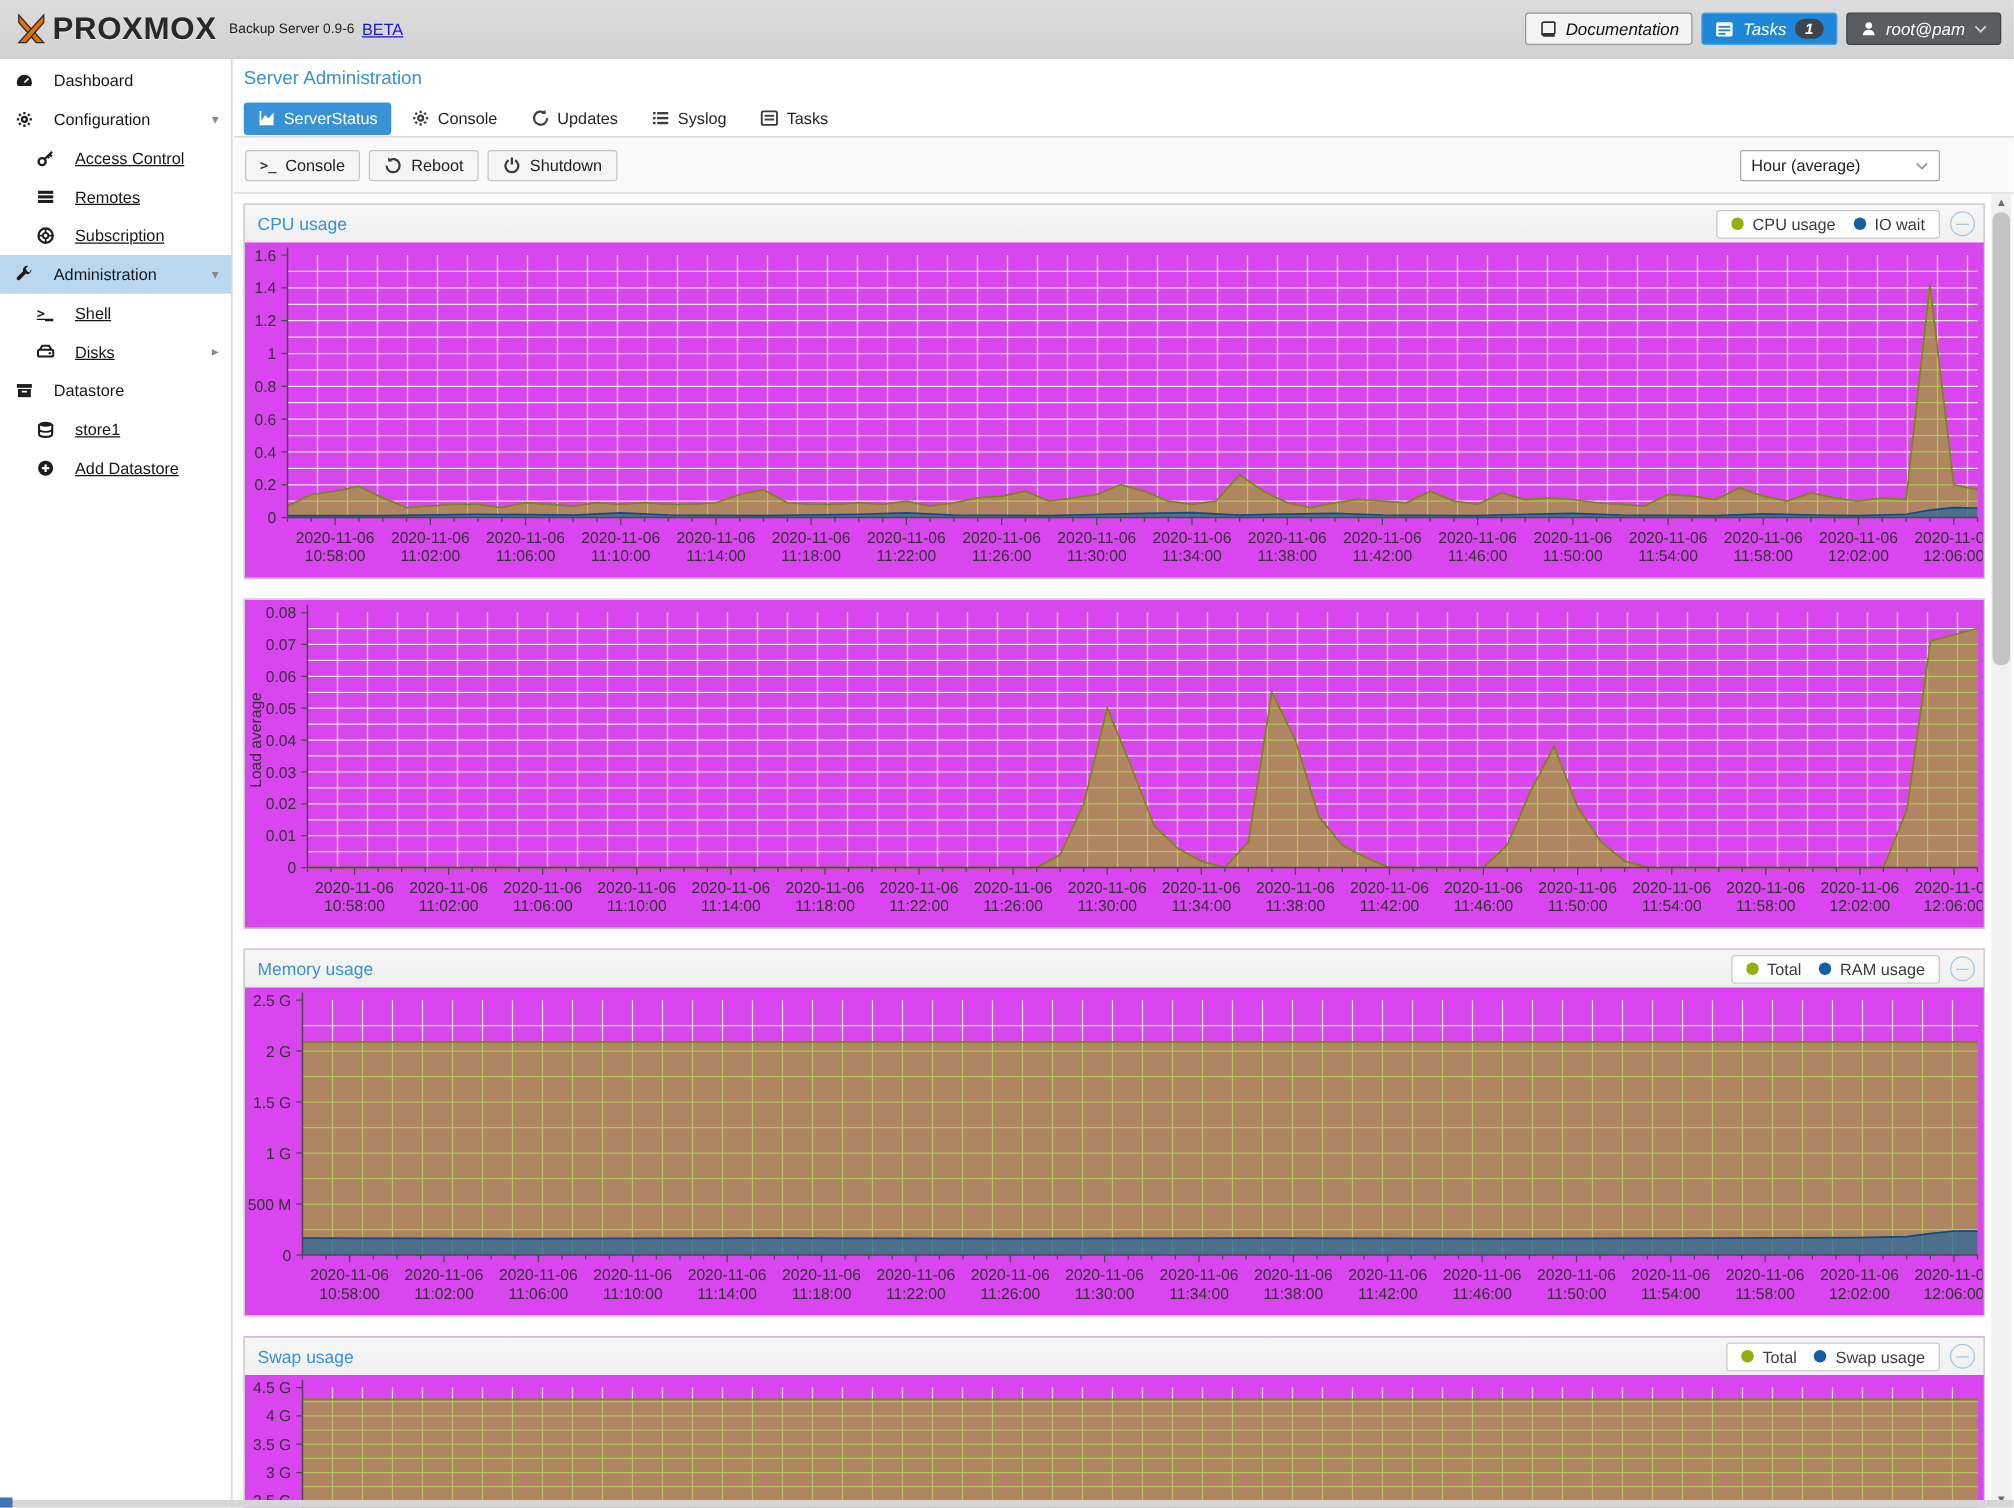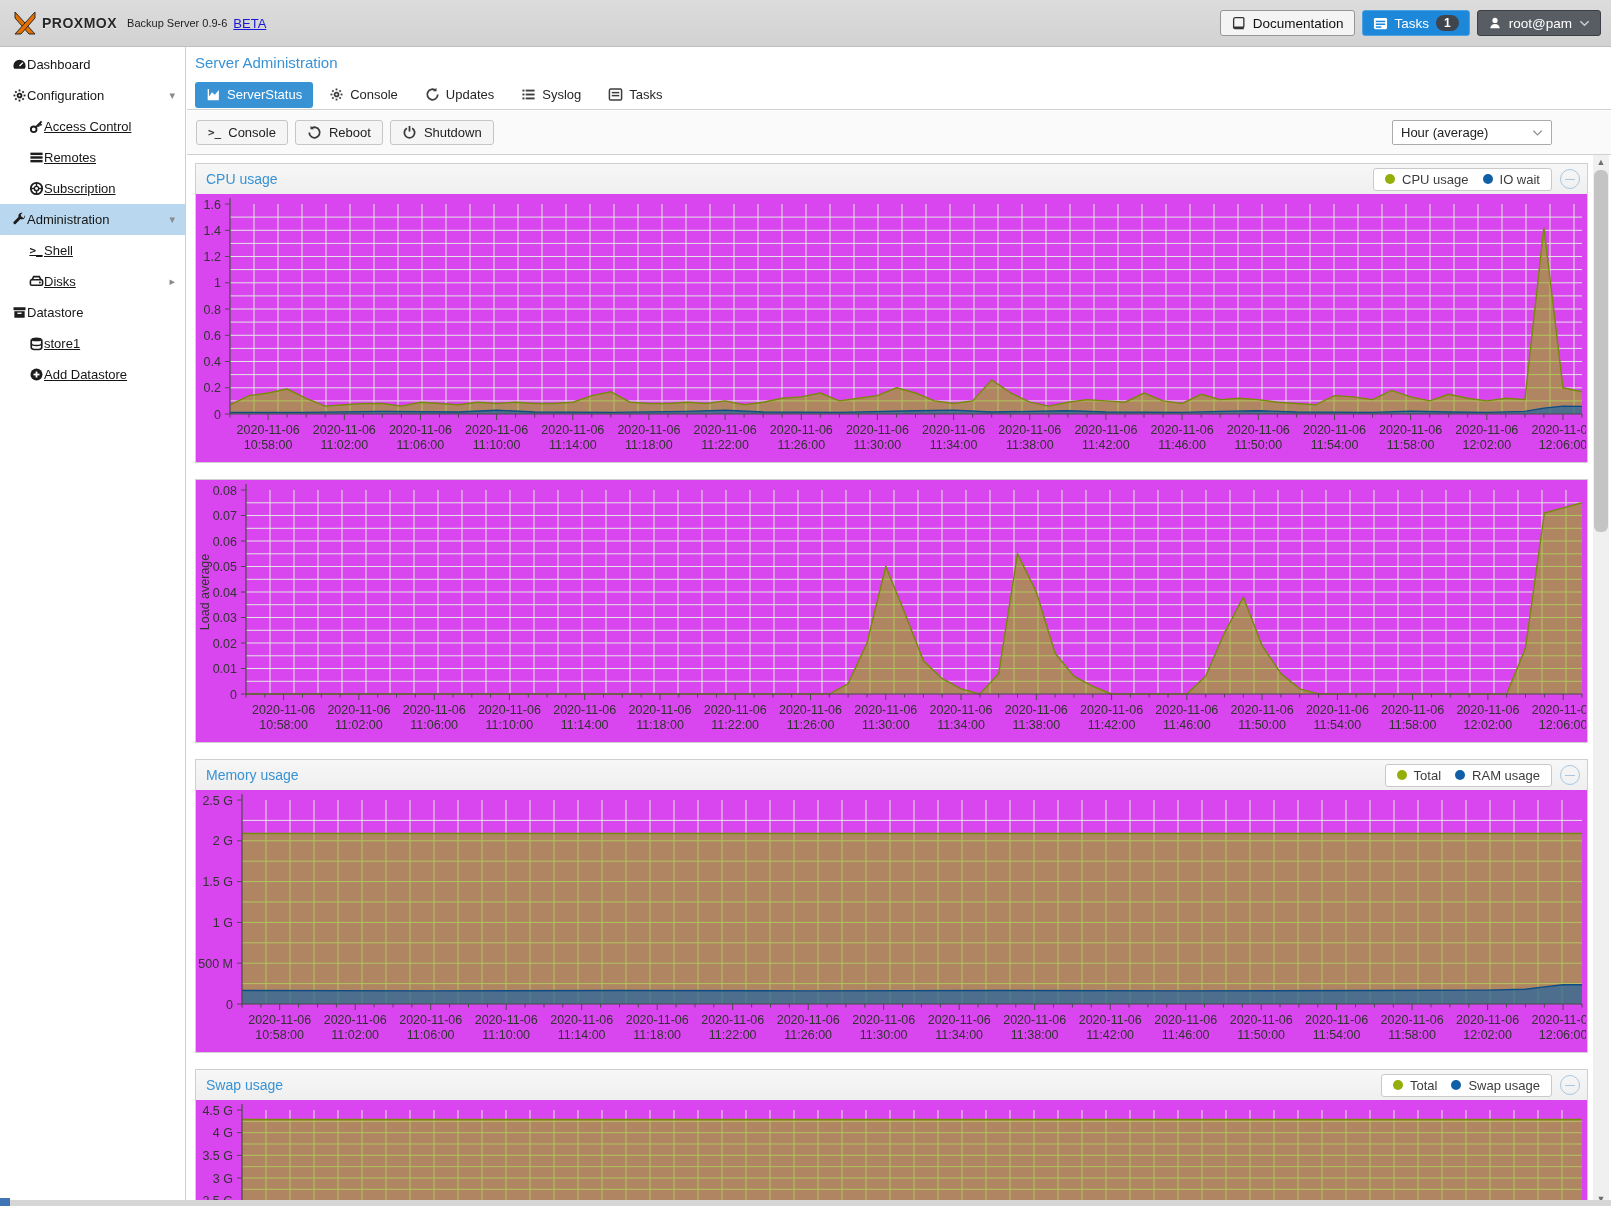--- a/index.html
+++ b/index.html
@@ -4,38 +4,38 @@
 <style>
   * { margin:0; padding:0; box-sizing:border-box; }
   html,body { width:1611px; height:1206px; overflow:hidden; background:#fff;
     font-family:"Liberation Sans", sans-serif; font-size:13px; color:#1f1f1f; }
 
   
   .topbar { position:absolute; left:0; top:0; width:1611px; height:47px;
     background:linear-gradient(#dcdcdc,#d2d2d2); border-bottom:1px solid #bfbfbf;
     display:flex; align-items:center; padding:0 10px; z-index:30; }
   .logo { display:flex; align-items:center; gap:2px; }
-  .brand-text { font-size:14px; font-weight:bold; letter-spacing:.5px; color:#282828;
+  .brand-text { font-size:25px; font-weight:bold; letter-spacing:.5px; color:#282828;
     text-shadow:0 1px 0 #f1f1f1; }
   .product { margin-left:10px; font-size:11px; color:#1c1c1c; }
   .beta-link { margin-left:6px; font-size:13px; color:#1717d4; text-decoration:underline; }
   .topbar-right { margin-left:auto; display:flex; align-items:center; gap:7px; }
   .tb-btn { height:26px; display:flex; align-items:center; gap:7px; padding:0 10px;
-    border-radius:3px; font-size:13.5px; cursor:pointer; }
+    border-radius:3px; font-size:13.5px; cursor:pointer;font-style:italic; }
   .btn-doc { background:#f4f4f4; border:1px solid #969696; color:#111; }
   .btn-tasks { background:#1d87da; border:1px solid #4da2e2; color:#fff; }
   .task-badge { background:#3e454d; color:#fff; border-radius:9px; padding:1px 8px;
     font-size:12px; font-weight:bold; }
   .btn-user { background:#585d64; border:1px solid #3c4046; color:#fff; }
   .icon { display:inline-flex; align-items:center; justify-content:center; }
 
   
   .sidebar { position:absolute; left:0; top:47px; width:186px; bottom:0;
     background:#fff; border-right:1px solid #cfcfcf; padding-top:2px; }
-  .nav-item { height:31px; display:flex; align-items:center; gap:0;
+  .nav-item { height:31px; display:flex; align-items:center; gap:16px;
     padding-left:11px; font-size:13px; color:#161616; position:relative; cursor:pointer; }
   .nav-item.child { padding-left:28px;text-decoration:underline; }
   .nav-item.selected { background:#b9d7ee; }
   .nav-item .caret { position:absolute; right:10px; color:#8a8a8a; font-size:11px; }
   .nav-item .icon { width:16px; color:#1d1d1d; }
   .shell-glyph { font-family:"DejaVu Sans Mono", monospace; font-weight:bold; font-size:11px; }
 
   
   .main { position:absolute; left:187px; top:47px; right:0; bottom:0; background:#fff; }
   .page-title { position:absolute; top:7px; left:8px; font-size:15px; color:#3892d4; }

